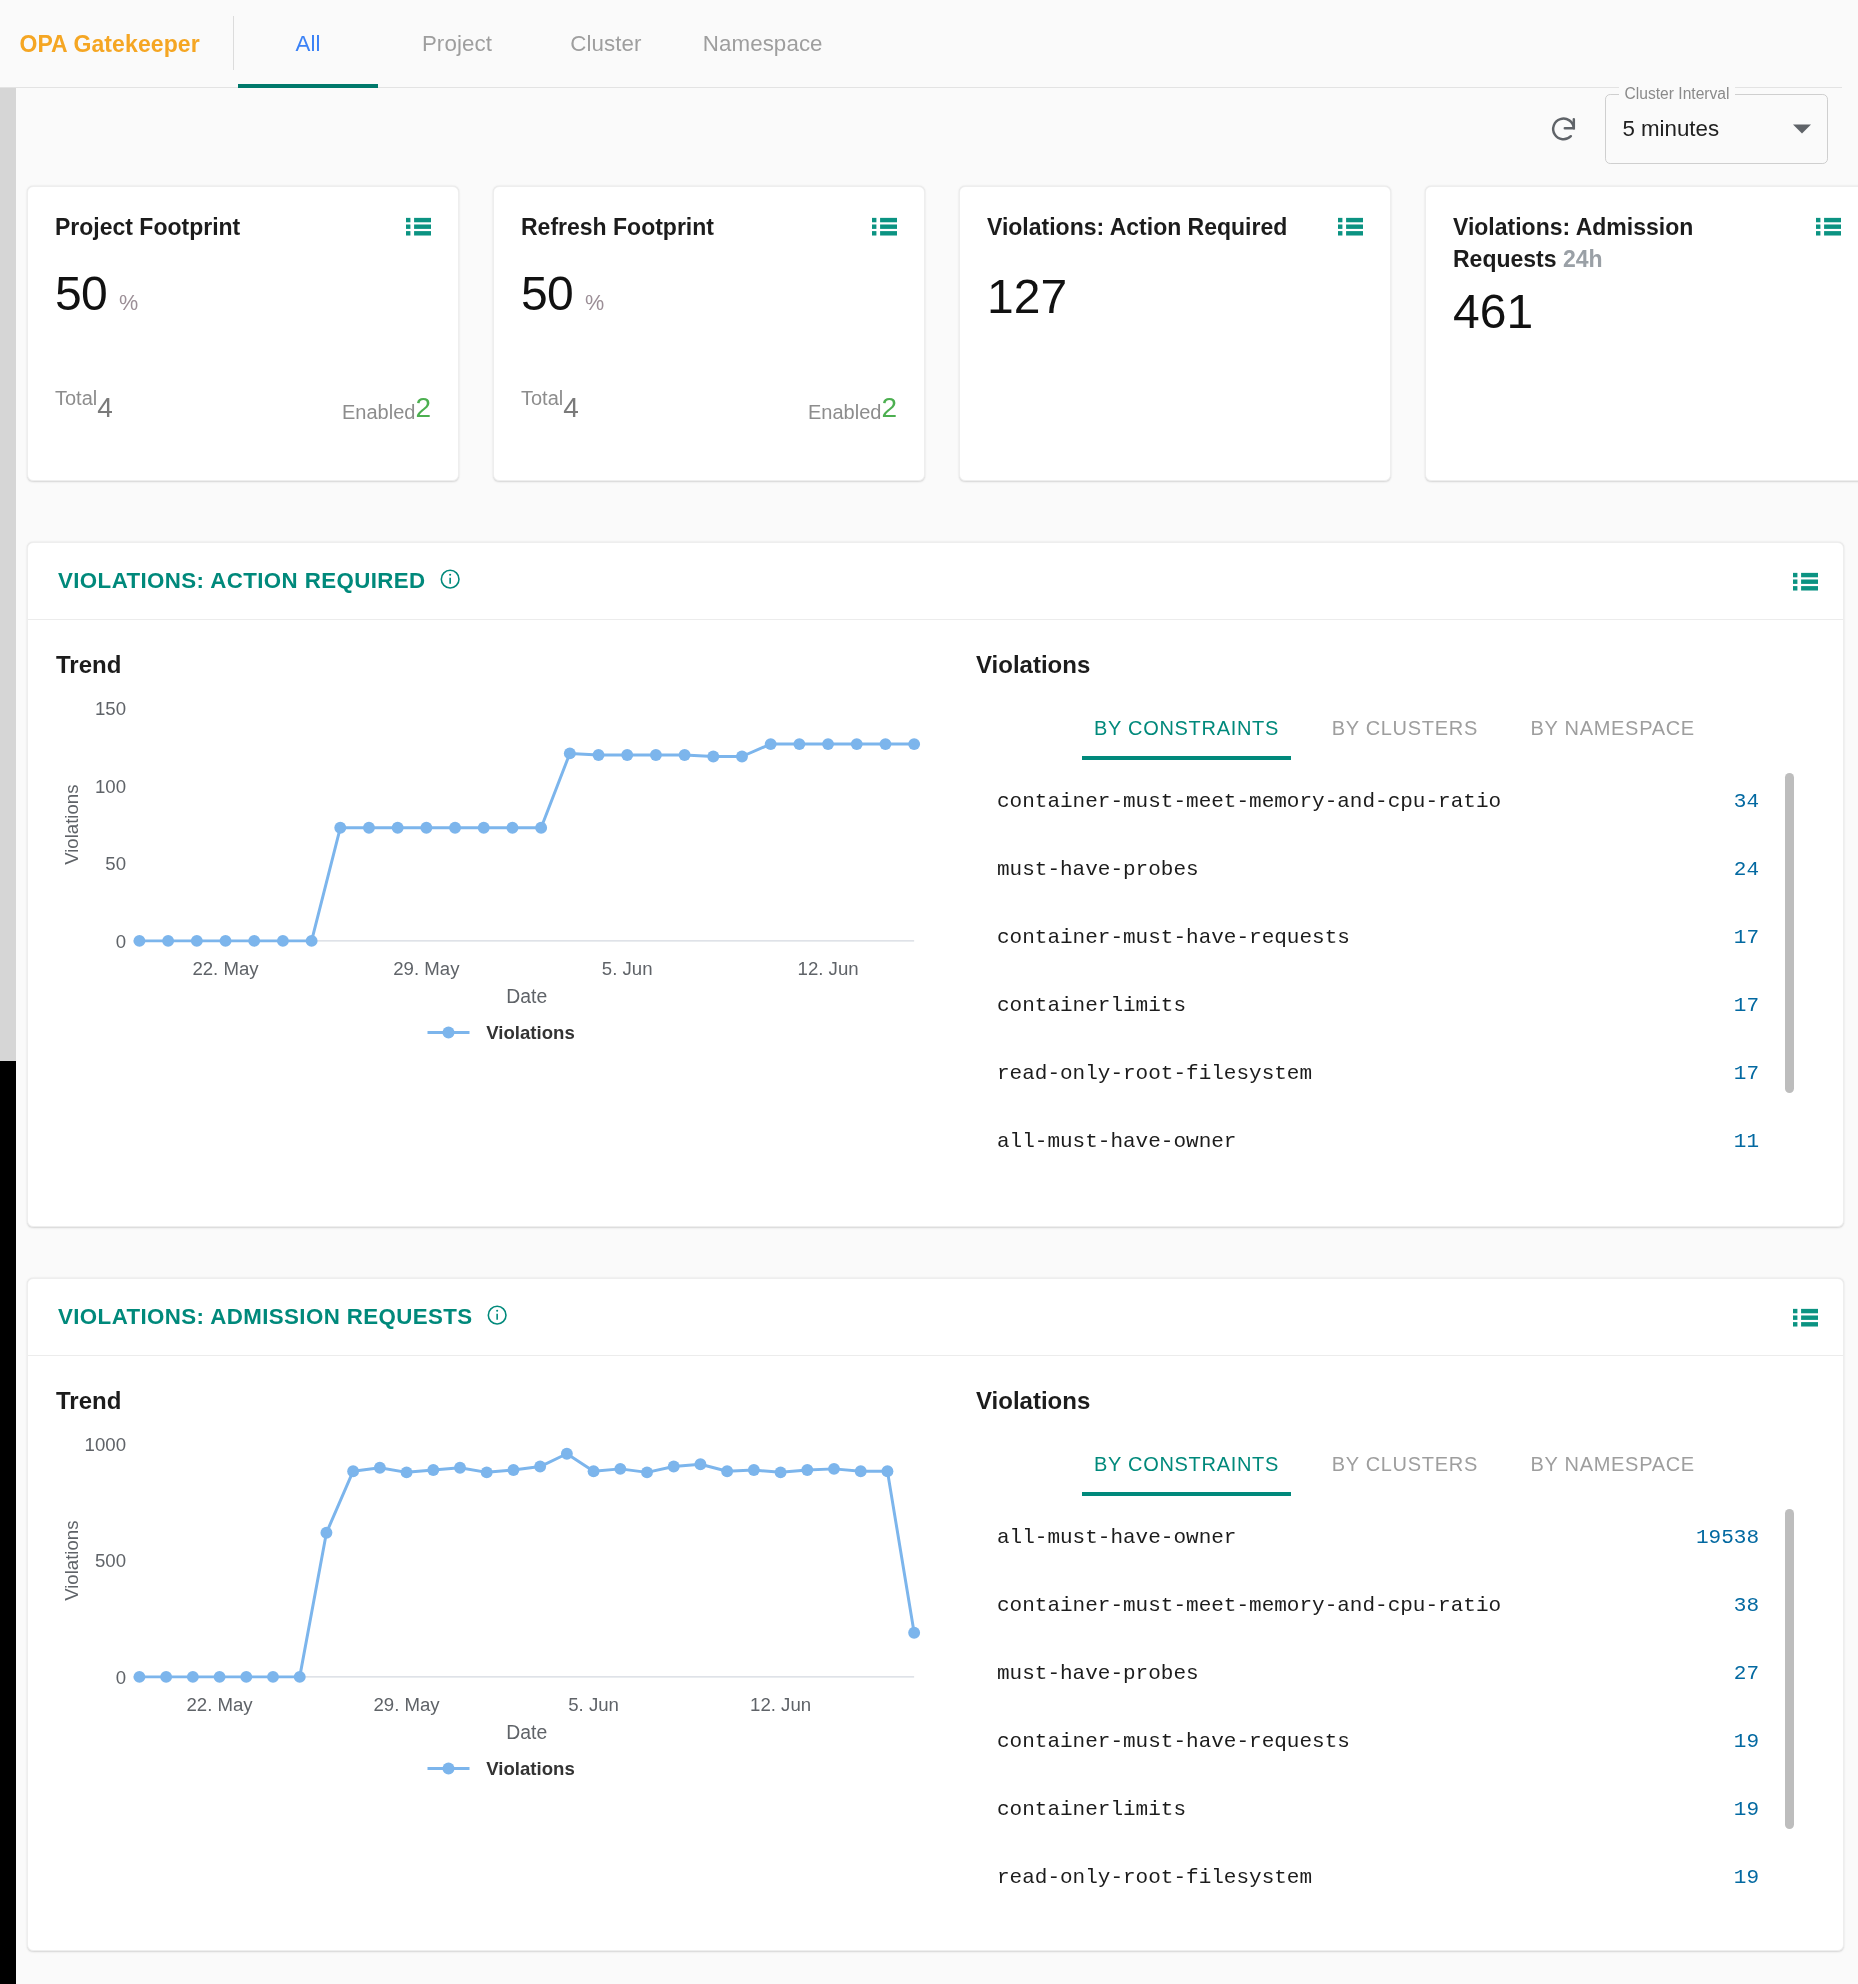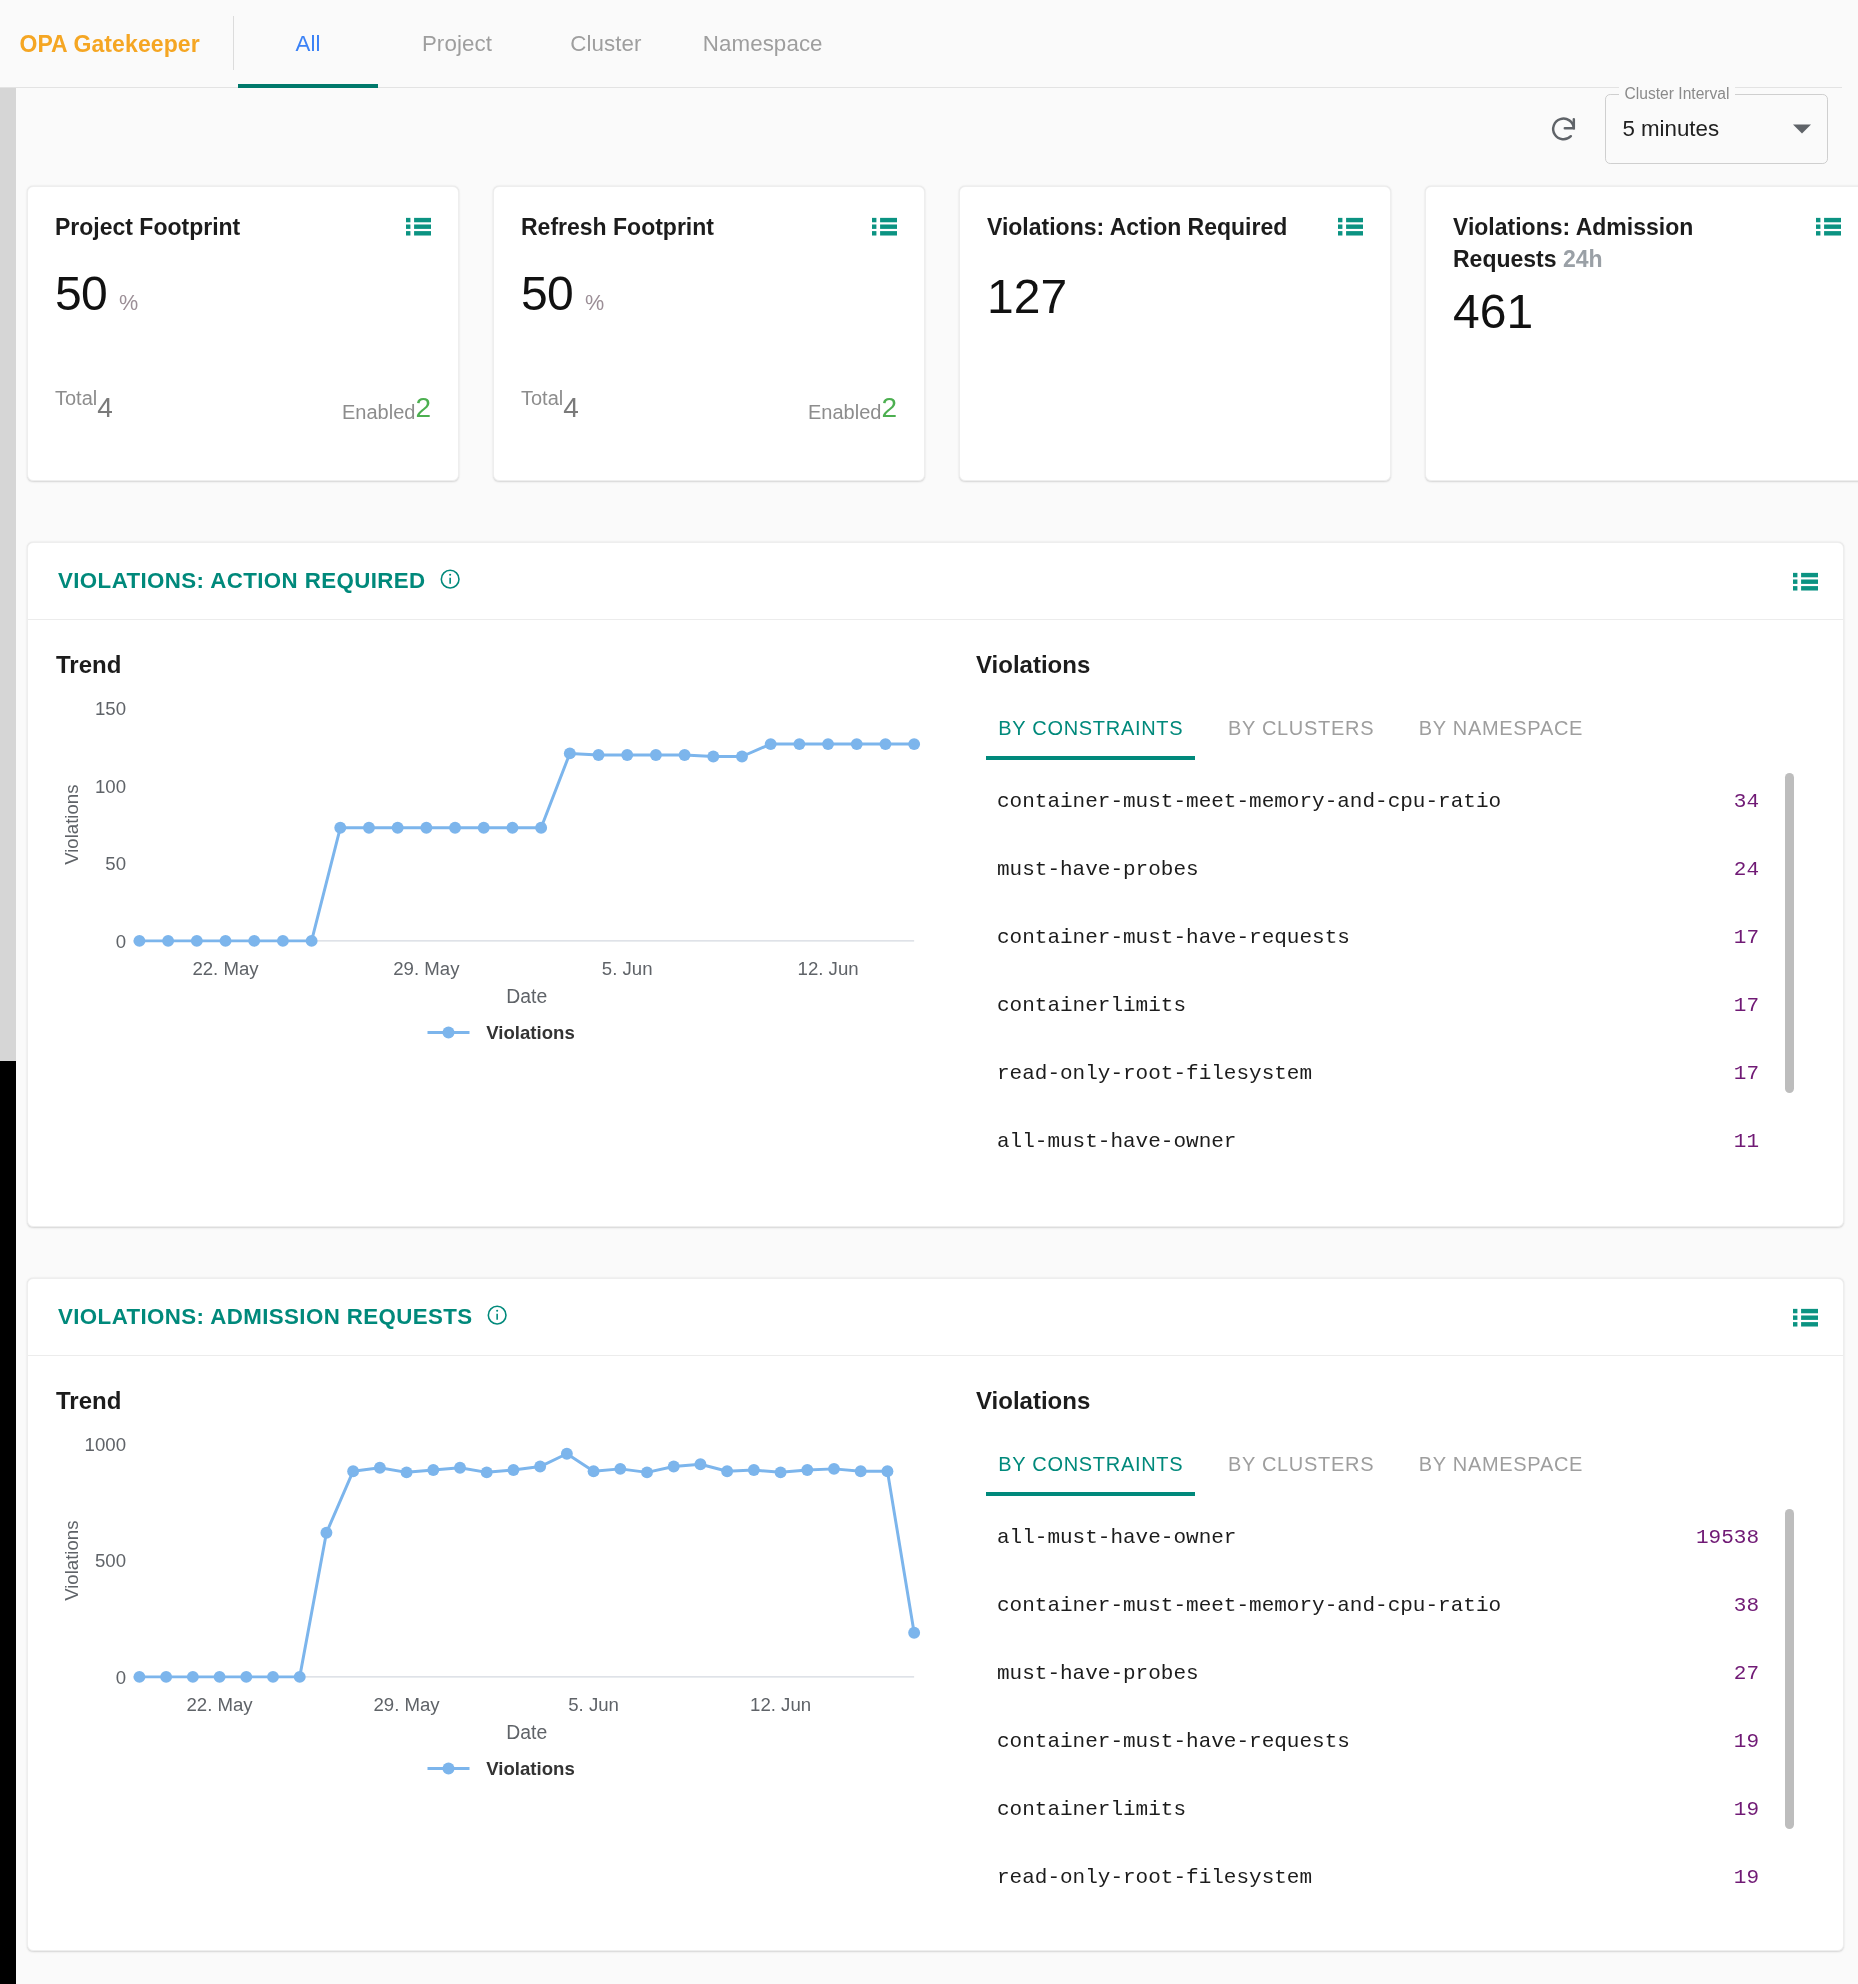--- a/index.html
+++ b/index.html
@@ -142,40 +142,40 @@
   
   .chart-wrap { position: relative; margin-top: 7.4px; }
   .chart-legend {
     display: flex; align-items: center; justify-content: center; gap: 15px;
     margin-top: 4.5px;
   }
   .legend-sym { display: block; }
   .legend-label { font-size: 18.6px; font-weight: 700; color: #333; }
 
   
-  .vtabs { display: flex; gap: 0; margin-top: 28px; position: relative; }
+  .vtabs { display: flex; gap: 8px; margin-top: 28px; position: relative; justify-content: center; }
   .vtab {
     position: relative; font-size: 20px; letter-spacing: 0.7px; color: #9e9e9e;
     padding: 10.4px 22.3px 19.4px 22.3px; cursor: pointer; user-select: none;
     white-space: nowrap;
   }
   .vtab.active { color: #00897b; }
   .vtab.active::after {
     content: ""; position: absolute; left: 10.4px; right: 10.4px; bottom: 0;
     height: 3.7px; background: #00897b;
   }
   .vlist { position: relative; margin-top: 7.4px; overflow: hidden; font-family: Liberation Mono, monospace; }
   #vlist-action { height: 417px; }
   #vlist-admission { height: 411px; }
   .vrow {
     display: flex; align-items: center; justify-content: space-between;
     height: 68px; padding: 0 54px 0 21px; cursor: pointer;
   }
   .vrow .name { font-size: 21px; color: #1c1c1c; }
-  .vrow .count { font-size: 21px; color: #701a75; }
+  .vrow .count { font-size: 21px; color: #0369a1; }
   .vscroll-thumb {
     position: absolute; right: 19.4px; width: 9px; border-radius: 4.5px;
     background: #bdbdbd;
   }
 </style>
 </head>
 <body>
 
 <div id="page-scroll-track">
   <div id="page-scroll-thumb"></div>

